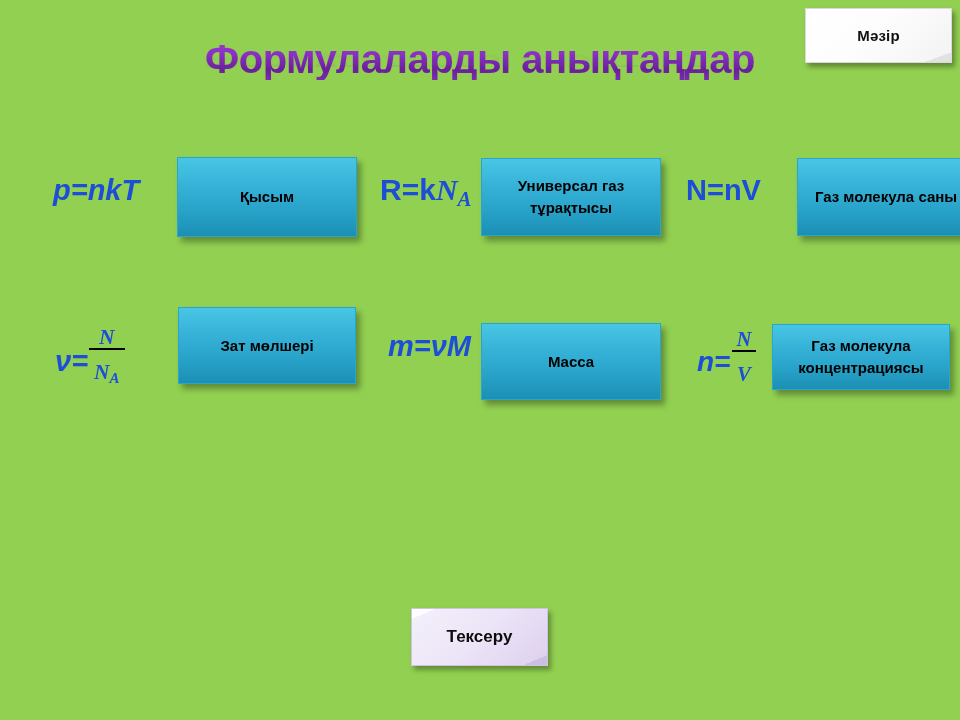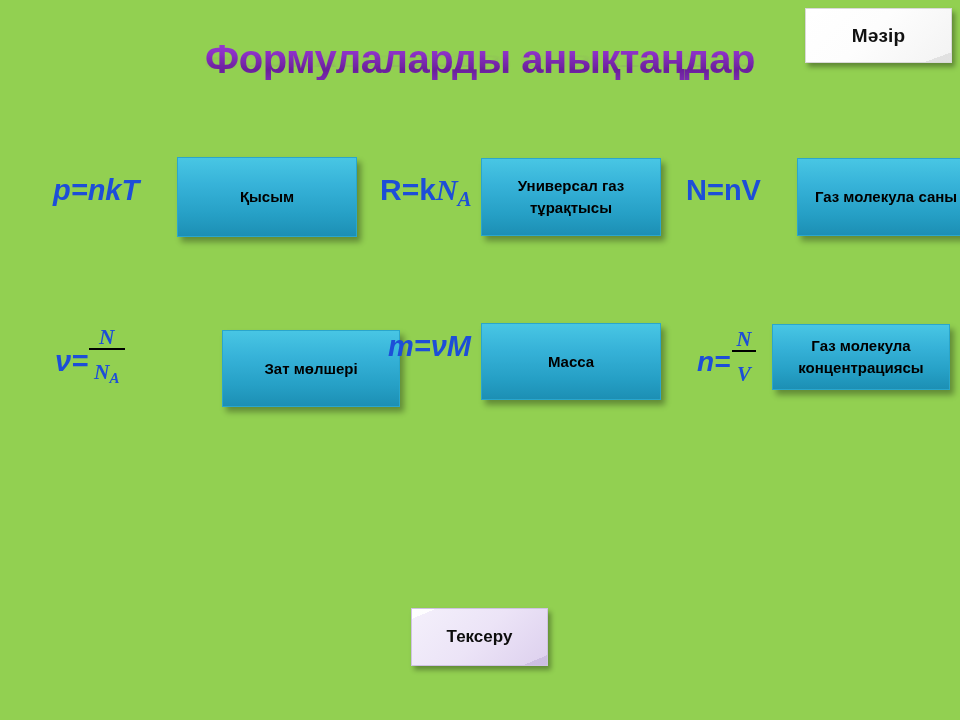--- a/index.html
+++ b/index.html
@@ -35,21 +35,21 @@
     content: "";
     position: absolute;
     left: 0; top: 0; right: 0; bottom: 0;
     background:
       linear-gradient(to bottom right, rgba(255,255,255,0.95) 0 9px, rgba(0,0,0,0) 9px),
       linear-gradient(to top left, rgba(210,210,210,0.55) 0 9px, rgba(0,0,0,0) 9px);
     pointer-events: none;
   }
   #menu-button .btn-label {
     position: relative;
-    font-size: 19px;
+    font-size: 15px;
     font-weight: bold;
     color: #111111;
     letter-spacing: 0.2px;
   }
 
   
   #page-title-wrap {
     position: absolute;
     left: 0;
     top: 38px;
@@ -202,21 +202,21 @@
 <div class="answer-box" style="left:797px; top:158px; width:176px; height:76px;">
   <span class="box-label">Газ молекула саны</span>
 </div>
 
 <div class="formula-text" style="left:55px; top:328px; font-size:29px;">
   <span>ν=</span><span class="frac">
       <span class="num">N</span>
       <span class="den"><span>N</span><span class="sub">A</span></span>
     </span>
 </div>
-<div class="answer-box" style="left:178px; top:330px; width:176px; height:75px;margin-left:44px;">
+<div class="answer-box" style="left:178px; top:307px; width:176px; height:75px;">
   <span class="box-label">Зат мөлшері</span>
 </div>
 
 <div class="formula-text" style="left:388px; top:332px; font-size:29px;">
   <span>m=νM</span>
 </div>
 <div class="answer-box" style="left:481px; top:323px; width:178px; height:75px;">
   <span class="box-label">Масса</span>
 </div>
 

